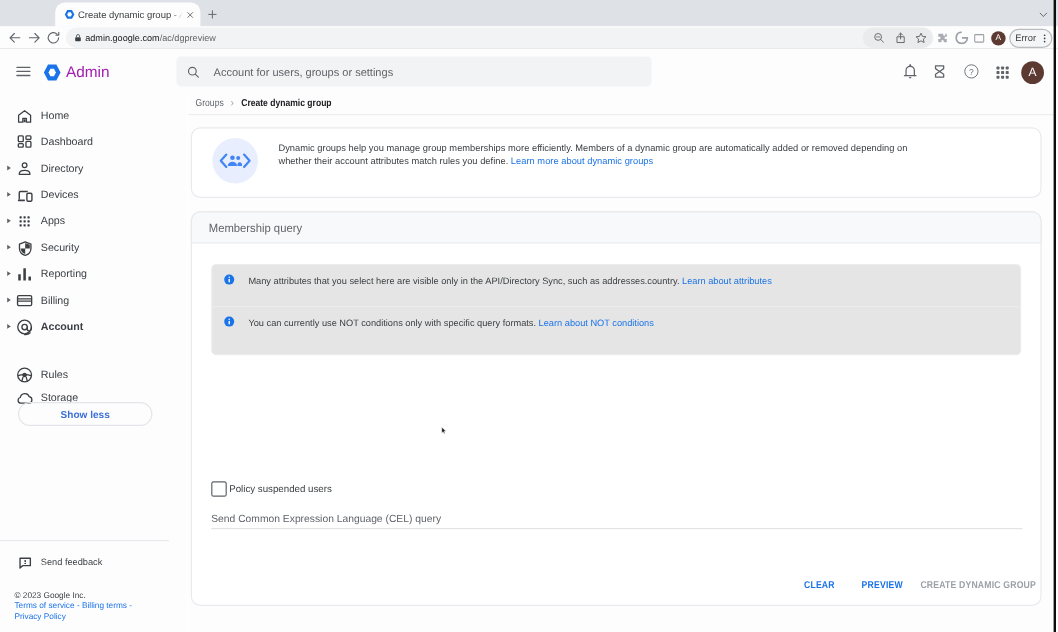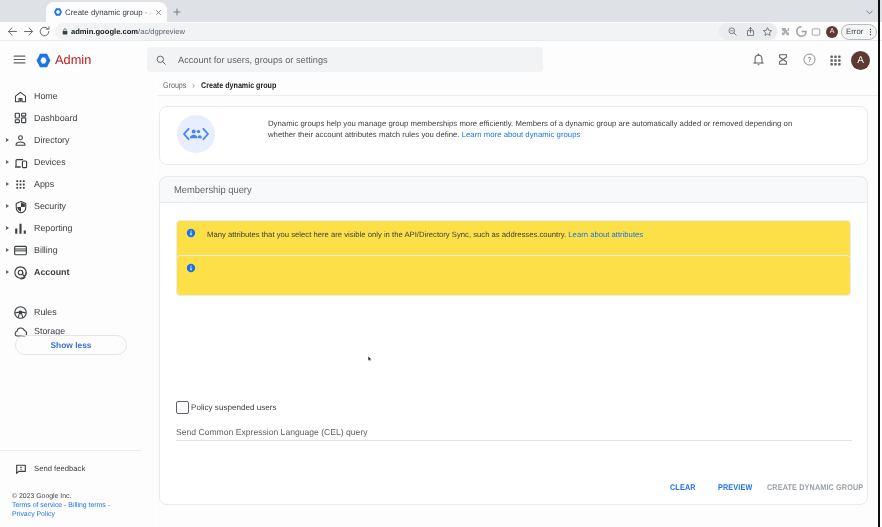--- a/index.html
+++ b/index.html
@@ -24,33 +24,33 @@
 
   #tab-search{position:absolute;left:865px;top:9px;width:9px;height:6px;}
   #chrome-toolbar{position:absolute;left:0;top:22px;width:882px;height:19px;background:#fdfdfd;}
   #chrome-toolbar-sep{position:absolute;left:0;top:40px;width:882px;height:1px;background:#e8eaed;}
   .nav-btn{position:absolute;top:25px;width:13px;height:13px;}
   #omnibox{position:absolute;left:55px;top:23px;width:723px;height:17px;background:#f1f3f4;border-radius:9px;}
   
   #lock-icon{position:absolute;left:61px;top:27px;width:8px;height:9px;display:block;}
   #url-text{position:absolute;left:71px;top:26px;height:12px;font-size:7.6px;line-height:12px;
         color:#5f6368;white-space:nowrap;}
-  #url-text b{color:#202124;font-weight:700;}
+  #url-text b{color:#202124;font-weight:400;}
   .tb-icon{position:absolute;top:26px;width:11px;height:11px;}
   #tb-right-pill{position:absolute;left:719px;top:23px;width:58px;height:17px;background:#e9ebed;border-radius:9px;}
   #error-pill{position:absolute;left:841px;top:24px;width:36px;height:16px;border:1px solid #b8bcc0;border-radius:8px;background:#f4f5f6;}
   #error-label{position:absolute;left:846px;top:26px;font-size:7.8px;line-height:12px;color:#3c4043;}
   #chrome-avatar{position:absolute;left:826px;top:26px;width:12px;height:12px;border-radius:50%;
        background:#5c3a32;color:#fff;font-size:7px;line-height:12px;text-align:center;}
 
   
   #app-header{position:absolute;left:0;top:41px;width:878px;height:37px;background:#fdfdfe;}
   #hamburger{position:absolute;left:12px;top:52px;width:15px;height:15px;}
   #admin-logo{position:absolute;left:35px;top:52px;width:17px;height:17px;}
-  #admin-brand{position:absolute;left:55px;top:52px;font-size:12.8px;line-height:15px;color:#b91c1c;}
+  #admin-brand{position:absolute;left:55px;top:52px;font-size:12.8px;line-height:15px;color:#a21caf;}
   #search-box{position:absolute;left:147px;top:47px;width:396px;height:25px;background:#f1f3f4;border-radius:4px;}
   #search-icon{position:absolute;left:155px;top:54px;width:12px;height:12px;}
   #search-ph{position:absolute;left:178px;top:54px;font-size:9.2px;line-height:12px;color:#5f6368;white-space:nowrap;}
   .hdr-icon{position:absolute;top:53px;width:14px;height:14px;}
   #app-avatar{position:absolute;left:851px;top:51px;width:19px;height:19px;border-radius:50%;
        background:#5c3a32;color:#fff;font-size:10px;line-height:19px;text-align:center;font-weight:400;}
 
   
   #sidebar{position:absolute;left:0;top:78px;width:156px;height:449px;background:#fdfdfe;}
   .nav-item{position:absolute;left:0;width:156px;height:22px;}
@@ -70,27 +70,27 @@
   
   #main{position:absolute;left:157px;top:78px;width:721px;height:449px;background:#fdfdfe;overflow:hidden;}
   #breadcrumb{position:absolute;left:6px;top:1px;height:12px;width:300px;font-size:8.3px;line-height:12px;color:#5f6368;white-space:nowrap;}
   #breadcrumb .bc-parent{position:absolute;left:0;top:0;display:inline-block;transform:scaleX(.86);transform-origin:0 0;}
   #breadcrumb .bc-sep{position:absolute;left:29px;top:0;color:#9aa0a6;font-size:8.6px;}
   #breadcrumb .bc-cur{position:absolute;left:38px;top:0;color:#202124;font-weight:700;display:inline-block;transform:scaleX(.86);transform-origin:0 0;}
   #bc-divider{position:absolute;left:-10px;top:17px;width:731px;height:1px;background:#ededee;}
   .card{position:absolute;background:#fff;border:1px solid #e8eaed;border-radius:8px;}
   #banner-card{left:2px;top:28px;width:709px;height:59px;}
   #banner-icon-wrap{position:absolute;left:17px;top:8px;width:38px;height:38px;border-radius:50%;background:#e8eefd;}
-  #banner-text{position:absolute;left:72px;top:11px;width:529px;font-size:7.75px;line-height:11.4px;color:#3c4043;letter-spacing:.02px;margin-left:36px;}
+  #banner-text{position:absolute;left:72px;top:11px;width:529px;font-size:7.75px;line-height:11.4px;color:#3c4043;letter-spacing:.02px;}
   #banner-text a{color:#1a73e8;text-decoration:none;}
   #query-card{left:2px;top:98px;width:709px;height:329px;}
   #query-head{position:absolute;left:-1px;top:-1px;width:709px;height:27px;background:#f8f9fa;
      border:1px solid #e8eaed;border-bottom:1px solid #e8eaed;border-radius:8px 8px 0 0;}
   #query-title{position:absolute;left:14px;top:7px;font-size:9.9px;line-height:14px;color:#5f6368;white-space:nowrap;transform:scaleX(.95);transform-origin:0 0;}
-  .notice{position:absolute;left:16px;width:675px;height:41px;border:1px solid #ebeced;border-radius:4px;background:#fde047;}
+  .notice{position:absolute;left:16px;width:675px;height:41px;border:1px solid #ebeced;border-radius:4px;background:#e5e5e5;}
   .notice-ic{position:absolute;left:9px;top:7px;width:10px;height:10px;}
   .notice-tx{position:absolute;left:30px;top:7px;font-size:7.7px;line-height:13px;color:#3c4043;white-space:nowrap;}
   .notice-tx a{color:#1a73e8;text-decoration:none;}
   #cond-box{position:absolute;left:16px;top:118px;width:676px;height:95px;border:1px solid #ebeced;border-radius:4px;}
   #cond-inner{position:absolute;left:11px;top:10px;width:653px;height:47px;border:1px solid #eceded;border-radius:3px;}
   #cond-select{position:absolute;left:10px;top:8px;width:132px;height:26px;background:#f5f6f7;
      border-bottom:1px solid #d7d9dc;border-radius:3px 3px 0 0;}
   #cond-label{position:absolute;left:17px;top:17px;font-size:8.4px;line-height:12px;color:#70757a;}
   #cond-caret{position:absolute;left:128px;top:20px;width:0;height:0;
      border-top:3.1px solid #6f7478;border-left:2.8px solid transparent;border-right:2.8px solid transparent;}
@@ -448,20 +448,21 @@
       <span class="notice-tx"><span>Many attributes that you select here are visible only in the API/Directory Sync, such as addresses.country. </span><a href="#">Learn about attributes</a></span>
     </div>
     <div class="notice" style="top:78px">
       <span class="notice-ic">
           <svg width="10" height="10" viewBox="0 0 24 24" xmlns="http://www.w3.org/2000/svg">
             <circle cx="12" cy="12" r="10" fill="#1a73e8"></circle>
             <circle cx="12" cy="7.4" r="1.5" fill="#fff"></circle>
             <rect x="10.6" y="10.4" width="2.8" height="7.4" rx="1.4" fill="#fff"></rect>
           </svg>
         </span>
+      <span class="notice-tx"><span>You can currently use NOT conditions only with specific query formats. </span><a href="#">Learn about NOT conditions</a></span>
     </div>
 
 
     <div id="excl-box"></div>
     <span id="excl-label">Policy suspended users</span>
 
     <div id="cel-field">
       <span id="cel-ph">Send Common Expression Language (CEL) query</span>
     </div>
 

